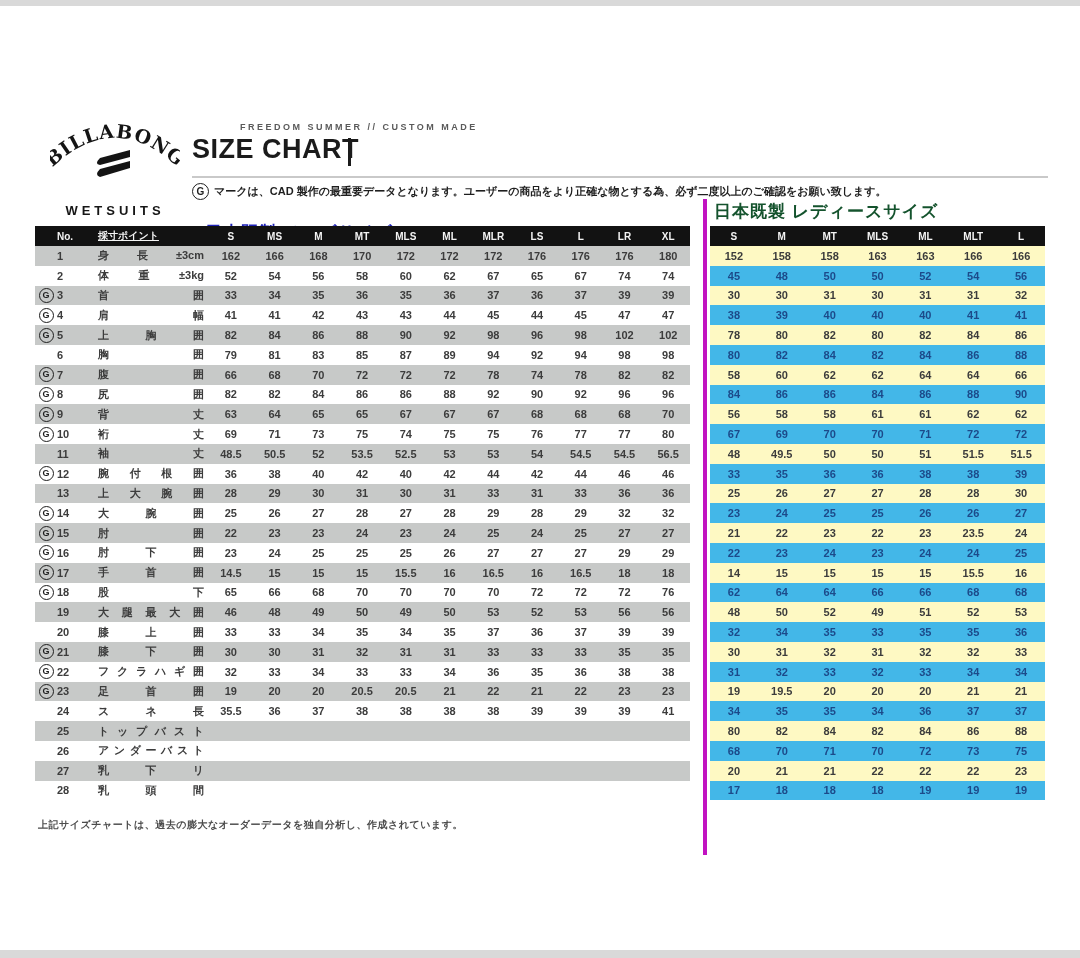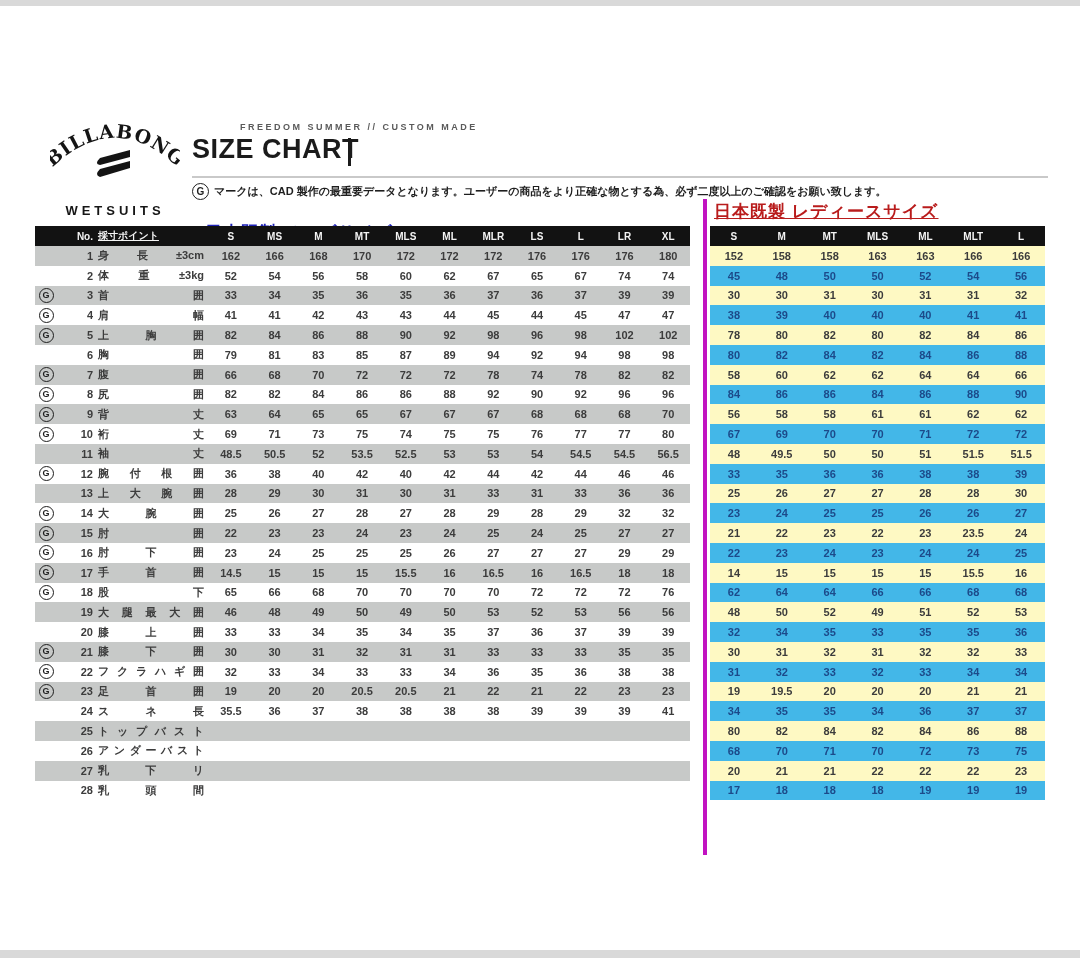--- a/index.html
+++ b/index.html
@@ -32,21 +32,21 @@
   #ladies-table{left:710px;width:335px;}
   .hrow{display:flex;height:20px;align-items:center;background:#121212;color:#f4f4f4;
         font-size:10px;font-weight:700;}
   .mrow,.lrow{display:flex;height:19.8px;align-items:center;font-size:11px;font-weight:700;color:#3c3c3c;}
   .row-grey{background:#c7c9c8;}
   .row-white{background:#ffffff;}
   .row-lwhite{background:#fef9c3;}
   .row-cyan{background:#43b7e8;color:#1c4a8a;}
   .cell{overflow:hidden;white-space:nowrap;}
   .c-g{width:22px;display:flex;justify-content:center;align-items:center;}
-  .c-no{width:36px;text-align:right;}
+  .c-no{width:36px;text-align:left;}
   .c-label{width:106px;padding:0 5px;text-align:justify;text-align-last:justify;}
   .c-labelh{width:106px;padding:0 5px;text-align:left;text-decoration:underline;}
   .c-v{flex:1;text-align:center;}
   
   #footer-note{position:absolute;left:38px;top:818px;font-size:10px;font-weight:700;color:#4c4c4c;letter-spacing:0.5px;}
 </style>
 </head>
 <body>
 
 <div id="page">
@@ -75,21 +75,21 @@
   <div id="title">SIZE CHART</div>
   <div id="title-caret"></div>
   <div id="title-rule"></div>
 
   <div id="notice">
     <span class="gmark big">G</span>
     <span id="notice-text">マークは、CAD 製作の最重要データとなります。ユーザーの商品をより正確な物とする為、必ず二度以上のご確認をお願い致します。</span>
   </div>
 
   <div id="mens-title" style="color: rgb(30, 34, 184); margin-top: 21px;">日本既製 メンズサイズ</div>
-  <div id="ladies-title" style="color: #b91c1c; text-decoration: underline;">日本既製 レディースサイズ</div>
+  <div id="ladies-title" style="color: #14532d;">日本既製 レディースサイズ</div>
   <div id="divider" style="background: rgb(193, 19, 193);"></div>
 
   <div id="mens-table" class="tbl">
     <div class="hrow">
         <div class="cell c-g"></div>
         <div class="cell c-no">No.</div>
         <div class="cell c-labelh">採寸ポイント</div>
         <div class="cell c-v">S</div>
         <div class="cell c-v">MS</div>
         <div class="cell c-v">M</div>
@@ -845,13 +845,14 @@
           <div class="cell c-v">18</div>
           <div class="cell c-v">18</div>
           <div class="cell c-v">18</div>
           <div class="cell c-v">19</div>
           <div class="cell c-v">19</div>
           <div class="cell c-v">19</div>
         </div>
       </div>
   </div>
 
+  <div id="footer-note">上記サイズチャートは、過去の膨大なオーダーデータを独自分析し、作成されています。</div>
 </div>
 
 </body></html>

